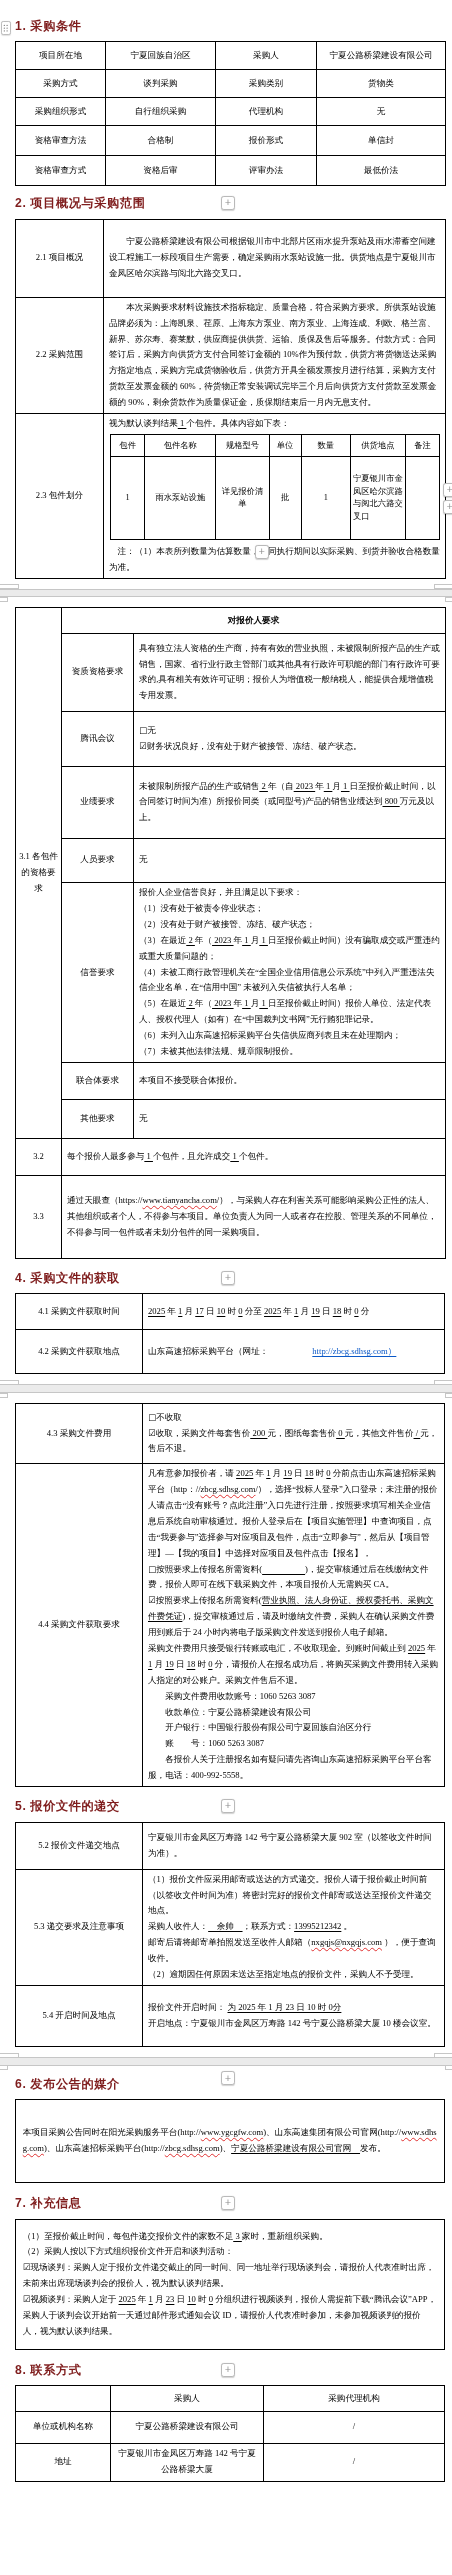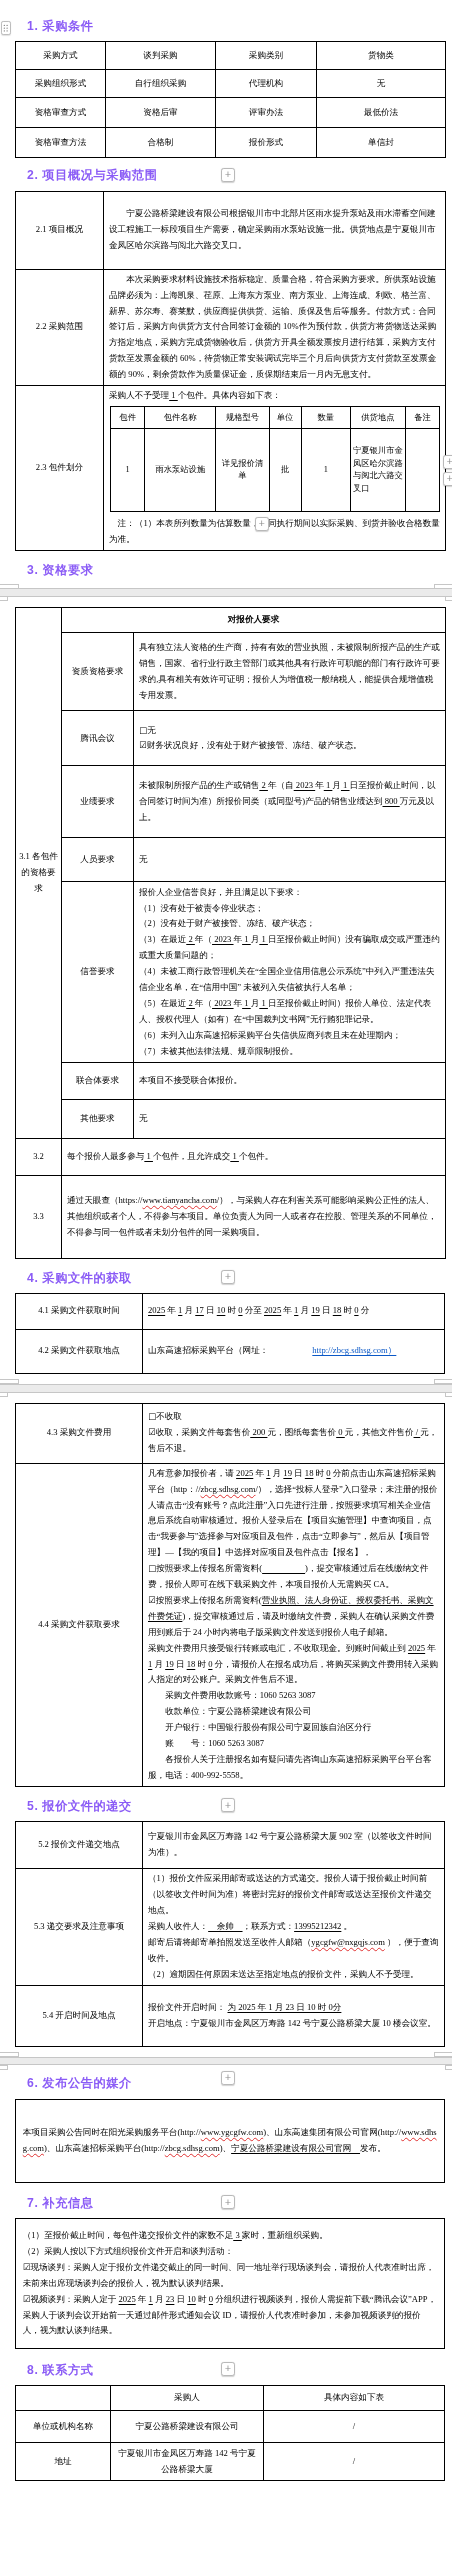--- a/index.html
+++ b/index.html
@@ -1,20 +1,20 @@
 <!DOCTYPE html>
 <html style="font-size:9px"><head>
 <meta charset="utf-8">
 <style>
   html,body{margin:0;padding:0;background:#fff;overflow-x:hidden;}
   body{width:453px;color:#000;font-family:"Liberation Serif","DejaVu Serif",serif;
        font-size:8.6px;line-height:1.85;}
   .doc{position:relative;width:453px;box-sizing:border-box;padding:9px 8.3px 13.3px 15px;}
   h2.sec{font-family:"Liberation Sans","DejaVu Sans",sans-serif;font-size:12.2px;font-weight:700;
-         margin:12px;letter-spacing:0.6px;color:#8b5cf6;}
+         margin:0;letter-spacing:0.6px;color:#7f1d1d;}
   .hrow{position:relative;margin:9px 0 6.7px;height:16.6px;display:flex;align-items:center;}
   .plusbtn{position:absolute;left:206px;top:0.6px;width:14px;height:14px;box-sizing:border-box;
            border:0.6px solid #b9b9b9;border-radius:2.8px;background:#fff;color:#8a8a8a;
            font-family:"DejaVu Sans",sans-serif;font-size:8.3px;line-height:11.7px;text-align:center;
            padding:0;box-shadow:0 0.6px 1.1px rgba(0,0,0,.18);cursor:pointer;}
   table.tbl{border-collapse:collapse;table-layout:fixed;width:430px;background:#fff;}
   table.tbl,
   .tbl td{border:0.6px solid #000;}
   .tbl{border-width:0.8px;}
   .tbl td{padding:2.2px 5px;vertical-align:middle;box-sizing:border-box;word-break:break-all;}
@@ -76,43 +76,49 @@
     </div>
   <table class="tbl">
     <colgroup>
         <col style="width:90px">
         <col style="width:110px">
         <col style="width:101px">
         <col style="width:129px">
       </colgroup>
     <tbody>
     <tr style="height:28px">
+      <td class="lab">项目所在地</td>
+      <td class="ctr">宁夏回族自治区</td>
+      <td class="lab">采购人</td>
+      <td class="ctr">宁夏公路桥梁建设有限公司</td>
+    </tr>
+    <tr style="height:28px">
       <td class="lab">采购方式</td>
       <td class="ctr">谈判采购</td>
       <td class="lab">采购类别</td>
       <td class="ctr">货物类</td>
     </tr>
     <tr style="height:28px">
       <td class="lab">采购组织形式</td>
       <td class="ctr">自行组织采购</td>
       <td class="lab">代理机构</td>
       <td class="ctr">无</td>
     </tr>
     <tr style="height:30px">
+      <td class="lab">资格审查方法</td>
+      <td class="ctr">合格制</td>
+      <td class="lab">报价形式</td>
+      <td class="ctr">单信封</td>
+    </tr>
+    <tr style="height:30px">
       <td class="lab">资格审查方式</td>
       <td class="ctr">资格后审</td>
       <td class="lab">评审办法</td>
       <td class="ctr">最低价法</td>
     </tr>
-    <tr style="height:30px">
-      <td class="lab">资格审查方法</td>
-      <td class="ctr">合格制</td>
-      <td class="lab">报价形式</td>
-      <td class="ctr">单信封</td>
-    </tr>
   </tbody>
     </table>
 
   <div class="hrow">
     <h2 class="sec">2. 项目概况与采购范围</h2>
     <button class="plusbtn">+</button>
   </div>
   <table class="tbl">
     <colgroup>
         <col style="width:88px">
@@ -123,21 +129,21 @@
       <td class="lab" style="height:78px">2.1 项目概况</td>
       <td class="val">　　宁夏公路桥梁建设有限公司根据银川市中北部片区雨水提升泵站及雨水滞蓄空间建设工程施工一标段项目生产需要，确定采购雨水泵站设施一批。供货地点是宁夏银川市金凤区哈尔滨路与阅北六路交叉口。</td>
     </tr>
     <tr>
       <td class="lab">2.2 采购范围</td>
       <td class="val">　　本次采购要求材料设施技术指标稳定、质量合格，符合采购方要求。所供泵站设施品牌必须为：上海凯泉、荏原、上海东方泵业、南方泵业、上海连成、利欧、格兰富、新界、苏尔寿、赛莱默，供应商提供供货、运输、质保及售后等服务。付款方式：合同签订后，采购方向供货方支付合同签订金额的 10%作为预付款，供货方将货物送达采购方指定地点，采购方完成货物验收后，供货方开具全额发票按月进行结算，采购方支付货款至发票金额的 60%，待货物正常安装调试完毕三个月后向供货方支付货款至发票金额的 90%，剩余货款作为质量保证金，质保期结束后一月内无息支付。</td>
     </tr>
     <tr>
       <td class="lab">2.3 包件划分</td>
       <td class="val cell23">
-        <div><span>采购人不予受理</span><span class="u"> 1 </span><span>个包件。具体内容如下表：</span></div>
+        <div><span>视为默认谈判结果</span><span class="u"> 1 </span><span>个包件。具体内容如下表：</span></div>
         <table class="inner">
           <colgroup>
                 <col style="width:34px">
                 <col style="width:71px">
                 <col style="width:53px">
                 <col style="width:32px">
                 <col style="width:49px">
                 <col style="width:55px">
                 <col style="width:34px">
               </colgroup>
@@ -168,23 +174,20 @@
         </div>
         <div class="edge-btns">
           <button class="plus2">+</button>
           <button class="plus2">+</button>
         </div>
       </td>
     </tr>
   </tbody>
     </table>
 
-  <div class="hrow" style="margin-top:11px">
-    <h2 class="sec">3. 资格要求</h2>
-  </div>
 
   <div class="pgbrk">
       <i class="tl"></i>
       <i class="tr"></i>
       <i class="bl"></i>
       <i class="br"></i>
     </div>
 
   <table class="tbl">
     <colgroup>
@@ -290,21 +293,21 @@
         <col style="width:127px">
         <col style="width:302px">
       </colgroup>
     <tbody>
     <tr style="height:47px">
       <td class="lab">5.2 报价文件递交地点</td>
       <td class="val"><span>宁夏银川市金凤区万寿路 142 号宁夏公路桥梁大厦 902 室（以签收文件时间为准）。</span></td>
     </tr>
     <tr style="height:105px">
       <td class="lab">5.3 递交要求及注意事项</td>
-      <td class="val"><span>（1）报价文件应采用邮寄或送达的方式递交。报价人请于报价截止时间前（以签收文件时间为准）将密封完好的报价文件邮寄或送达至报价文件递交地点。</span><br><span>采购人收件人：</span><span class="u">　余帅　</span><span>；联系方式：</span><span class="u">13995212342</span><span> 。</span><br><span>邮寄后请将邮寄单拍照发送至收件人邮箱（</span><span class="w">ygcgfw@nxgqjs.com</span><span> ），便于查询收件。</span><br><span>（2）逾期因任何原因未送达至指定地点的报价文件，采购人不予受理。</span></td>
+      <td class="val"><span>（1）报价文件应采用邮寄或送达的方式递交。报价人请于报价截止时间前（以签收文件时间为准）将密封完好的报价文件邮寄或送达至报价文件递交地点。</span><br><span>采购人收件人：</span><span class="u">　余帅　</span><span>；联系方式：</span><span class="u">13995212342</span><span> 。</span><br><span>邮寄后请将邮寄单拍照发送至收件人邮箱（</span><span class="w">nxgqjs@nxgqjs.com</span><span> ），便于查询收件。</span><br><span>（2）逾期因任何原因未送达至指定地点的报价文件，采购人不予受理。</span></td>
     </tr>
     <tr style="height:61px">
       <td class="lab">5.4 开启时间及地点</td>
       <td class="val"><span>报价文件开启时间： </span><span class="u">为 2025 年 1 月 23 日 10 时 0分</span><br><span>开启地点：宁夏银川市金凤区万寿路 142 号宁夏公路桥梁大厦 10 楼会议室。</span></td>
     </tr>
   </tbody>
     </table>
 
   <div class="pgbrk">
       <i class="tl"></i>
@@ -344,21 +347,21 @@
   <table class="tbl">
     <colgroup>
         <col style="width:95px">
         <col style="width:153px">
         <col style="width:181px">
       </colgroup>
     <tbody>
         <tr style="height:25.5px">
       <td class="lab"></td>
       <td class="ctr">采购人</td>
-      <td class="ctr">具体内容如下表</td>
+      <td class="ctr">采购代理机构</td>
     </tr>
     <tr style="height:32px">
       <td class="lab">单位或机构名称</td>
       <td class="ctr">宁夏公路桥梁建设有限公司</td>
       <td class="ctr">/</td>
     </tr>
     <tr style="height:38px">
       <td class="lab">地址</td>
       <td class="ctr">宁夏银川市金凤区万寿路 142 号宁夏公路桥梁大厦</td>
       <td class="ctr">/</td>

